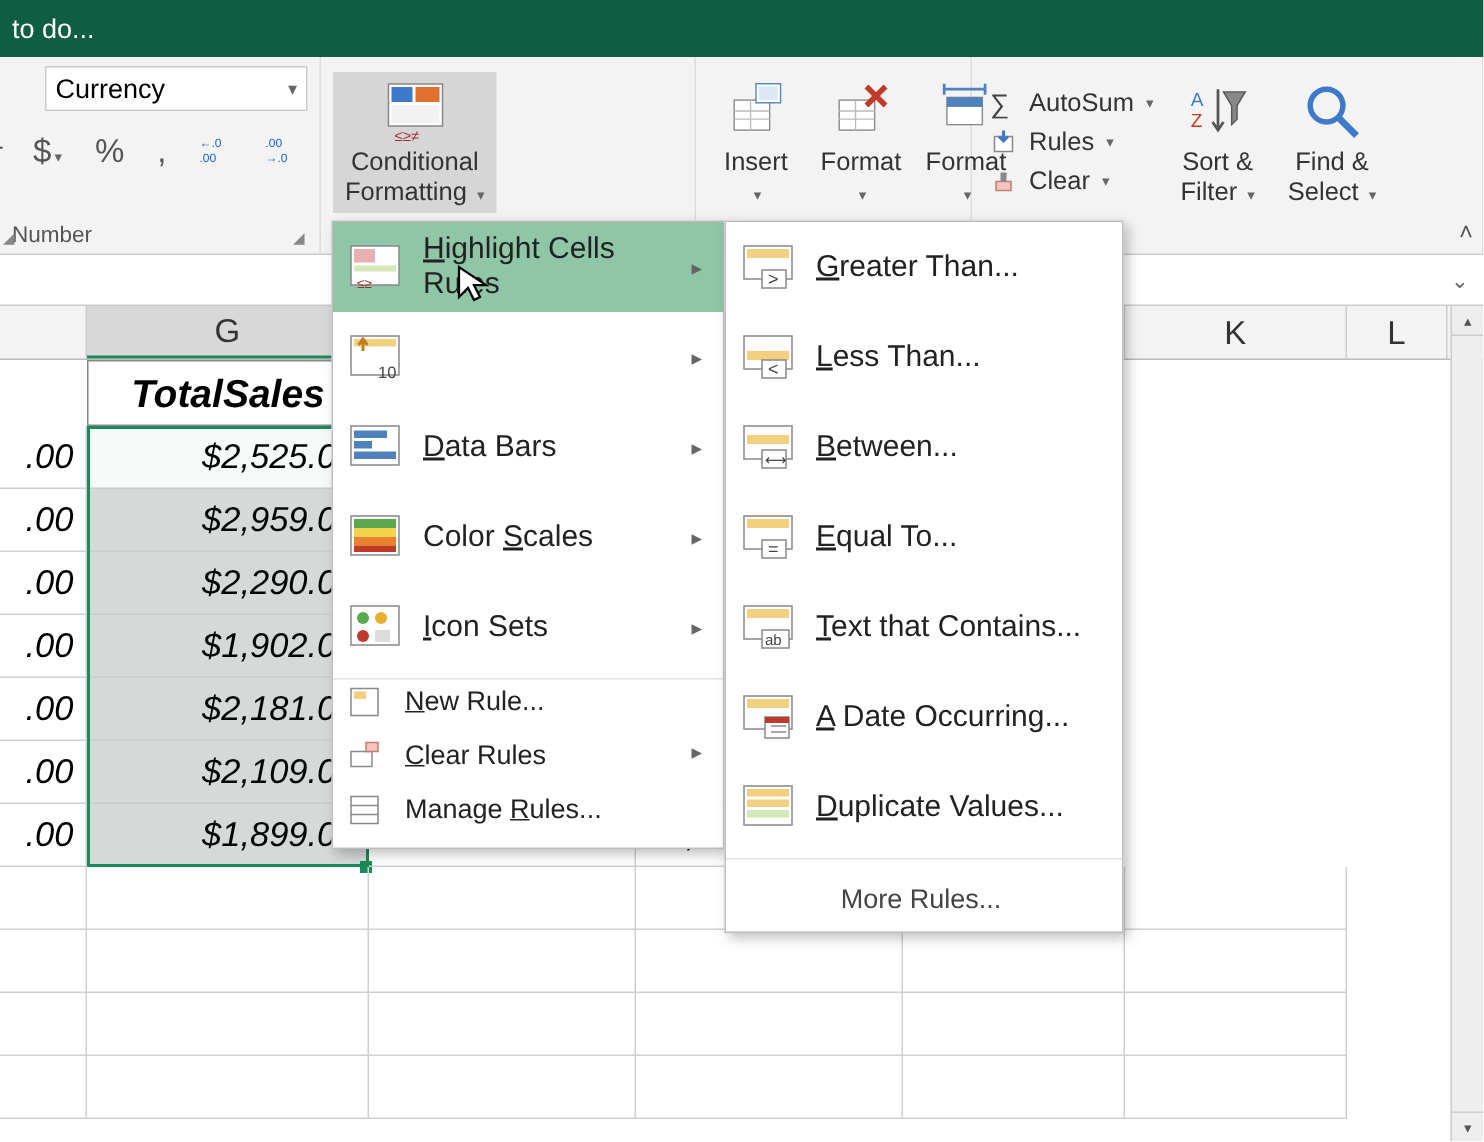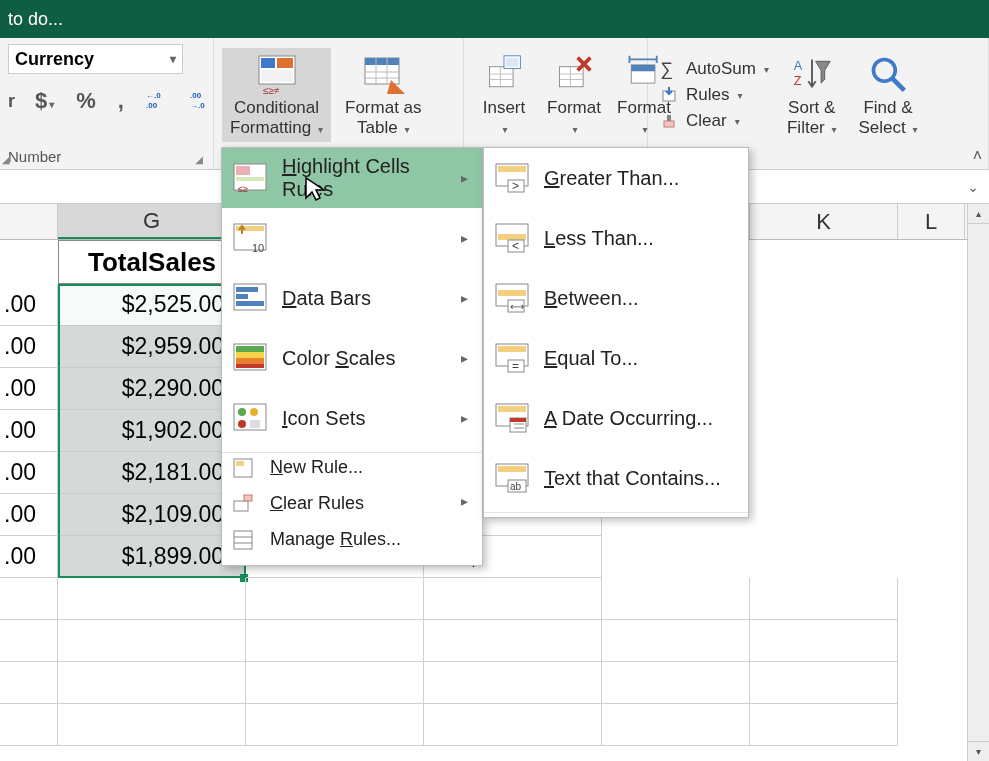--- a/index.html
+++ b/index.html
@@ -28,21 +28,21 @@
 .mini-item svg { width:20px; height:20px; flex-shrink:0; }
 
 .formula-bar { height:34px; border-bottom:1px solid #ccc; display:flex; align-items:center; }
 .formula-bar .fb-expand { margin-left:auto; padding:0 10px; color:#666; font-size:14px; }
 
 .sheet { position:relative; height: calc(761px - 38px - 132px - 34px); overflow:hidden; }
 .col-headers { display:flex; height:36px; background:#f4f4f4; border-bottom:1px solid #bbb; position:relative; }
 .col-h { border-right:1px solid #ccc; display:flex; align-items:center; justify-content:center; font-size:22px; color:#333; }
 .col-h.sel { background:#d8d8d8; border-bottom:2px solid #1a8a5a; }
 .rowarea { position:relative; }
-.cell { position:absolute; border-right:1px solid #d0d0d0; border-bottom:1px solid #d0d0d0; display:flex; align-items:center; padding:0 21px; font-size:23px; }
+.cell { position:absolute; border-right:1px solid #d0d0d0; border-bottom:1px solid #d0d0d0; display:flex; align-items:center; padding:0 8px; font-size:23px;font-style:italic; }
 .cell.header-cell { font-weight:700; font-size:26px; justify-content:center; background:#fff; }
 .cell.right { justify-content:flex-end; }
 .sel-range { position:absolute; border:2px solid #1a8a5a; background:rgba(26,138,90,0.04); pointer-events:none; }
 .sel-handle { position:absolute; width:8px; height:8px; background:#1a8a5a; }
 
 .vscroll { position:absolute; right:0; top:0; width:22px; height:100%; background:#eee; border-left:1px solid #ccc; }
 .vscroll .up,.vscroll .down { height:20px; display:flex; align-items:center; justify-content:center; font-size:10px; color:#555; border-bottom:1px solid #ccc; }
 .vscroll .down { border-top:1px solid #ccc; border-bottom:none; position:absolute; bottom:0; width:100%; }
 
 .menu { position:absolute; background:#fff; border:1px solid #bcbcbc; box-shadow:3px 3px 8px rgba(0,0,0,0.25); z-index:10; }
@@ -66,21 +66,21 @@
 </head>
 <body>
 
 <div class="titlebar">
   <span>to do...</span>
 </div>
 
 <div class="ribbon">
 
   <div class="ribbon-group" style="width:214px;">
-    <div class="group-content" style="flex-direction:column; align-items:flex-start;font-weight:bold;">
+    <div class="group-content" style="flex-direction:column; align-items:flex-end;">
       <div class="nf-select">
         <span>Currency</span>
       </div>
       <div class="nf-row">
         <span style="font-size:18px;color:#555;padding-right:4px;">r</span>
         <span class="nf-btn"><span>$</span><span class="tiny-arrow">▾</span></span>
         <span class="nf-btn">%</span>
         <span class="nf-btn">,</span>
         <span class="nf-btn" style="font-size:14px;">
           <svg width="22" height="22" viewBox="0 0 22 22">
@@ -107,35 +107,20 @@
           <svg viewBox="0 0 44 44" width="44" height="44">
               <rect x="4" y="4" width="36" height="28" fill="#fff" stroke="#888"></rect>
               <rect x="6" y="6" width="14" height="10" fill="#3f79c9"></rect>
               <rect x="22" y="6" width="16" height="10" fill="#e07030"></rect>
               <rect x="6" y="18" width="32" height="12" fill="#f2f2f2"></rect>
               <text x="8" y="42" font-size="10" fill="#a03030">≤≥≠</text>
             </svg>
         </div>
         <div class="lbl"><span style="white-space:pre-line;">Conditional
 Formatting</span> <span class="tiny-arrow">▾</span></div>
-      </div>
-      <div class="big-btn">
-        <div class="icon-box">
-          <svg viewBox="0 0 44 44" width="44" height="44">
-              <rect x="4" y="6" width="34" height="26" fill="#fff" stroke="#888"></rect>
-              <rect x="4" y="6" width="34" height="7" fill="#4f81bd"></rect>
-              <line x1="4" y1="20" x2="38" y2="20" stroke="#bbb"></line>
-              <line x1="4" y1="26" x2="38" y2="26" stroke="#bbb"></line>
-              <line x1="15" y1="6" x2="15" y2="32" stroke="#bbb"></line>
-              <line x1="26" y1="6" x2="26" y2="32" stroke="#bbb"></line>
-              <polygon points="30,28 44,42 26,42" fill="#e07030"></polygon>
-            </svg>
-        </div>
-        <div class="lbl"><span style="white-space:pre-line;">Format as
-Table</span> <span class="tiny-arrow">▾</span></div>
       </div>
     </div>
     <div class="group-label">&nbsp;</div>
   </div>
 
   <div class="ribbon-group" style="width:184px;">
     <div class="group-content">
       <div class="big-btn">
         <div class="icon-box">
           <svg viewBox="0 0 44 44" width="40" height="40">
@@ -461,34 +446,46 @@
           <rect x="4" y="6" width="28" height="6" fill="#f2d080"></rect>
           <rect x="14" y="20" width="16" height="12" fill="#fff" stroke="#888"></rect>
           <text x="18" y="30" font-size="12" fill="#444">=</text>
         </svg></span>
     <span><u>E</u>qual To...</span>
   </div>
   <div class="menu-item">
     <span class="mi-icon"><svg viewBox="0 0 36 36">
           <rect x="2" y="4" width="32" height="22" fill="#fff" stroke="#888"></rect>
           <rect x="4" y="6" width="28" height="6" fill="#f2d080"></rect>
+          <rect x="14" y="20" width="18" height="12" fill="#fff" stroke="#888"></rect>
+          <text x="16" y="30" font-size="10" fill="#444">ab</text>
+        </svg></span>
+    <span><u>T</u>ext that Contains...</span>
+  </div>
+  <div class="menu-item">
+    <span class="mi-icon"><svg viewBox="0 0 36 36">
+          <rect x="2" y="4" width="32" height="22" fill="#fff" stroke="#888"></rect>
+          <rect x="4" y="6" width="28" height="6" fill="#f2d080"></rect>
           <rect x="16" y="18" width="16" height="14" fill="#fff" stroke="#888"></rect>
           <rect x="16" y="18" width="16" height="4" fill="#c0392b"></rect>
           <line x1="20" y1="24" x2="30" y2="24" stroke="#888"></line>
           <line x1="20" y1="28" x2="30" y2="28" stroke="#888"></line>
         </svg></span>
     <span><u>A</u> Date Occurring...</span>
   </div>
   <div class="menu-item">
     <span class="mi-icon"><svg viewBox="0 0 36 36">
-          <rect x="2" y="4" width="32" height="22" fill="#fff" stroke="#888"></rect>
-          <rect x="4" y="6" width="28" height="6" fill="#f2d080"></rect>
-          <rect x="14" y="20" width="18" height="12" fill="#fff" stroke="#888"></rect>
-          <text x="16" y="30" font-size="10" fill="#444">ab</text>
-        </svg></span>
-    <span><u>T</u>ext that Contains...</span>
+          <rect x="2" y="4" width="32" height="26" fill="#fff" stroke="#888"></rect>
+          <rect x="4" y="6" width="28" height="5" fill="#f2d080"></rect>
+          <rect x="4" y="13" width="28" height="5" fill="#f2d080"></rect>
+          <rect x="4" y="20" width="28" height="5" fill="#d4e8b8"></rect>
+        </svg></span>
+    <span><u>D</u>uplicate Values...</span>
   </div>
   <div class="menu-sep"></div>
+  <div class="menu-item more" style="height:44px;">
+    <span>More Rules...</span>
+  </div>
 </div>
 
 <svg class="cursor-pointer" style="left:304px; top:176px;" viewBox="0 0 26 26">
   <path d="M2 2 L2 22 L8 16 L12 24 L16 22 L12 14 L20 14 Z" fill="#fff" stroke="#000" stroke-width="1.5"></path>
 </svg>
 
 </body></html>

